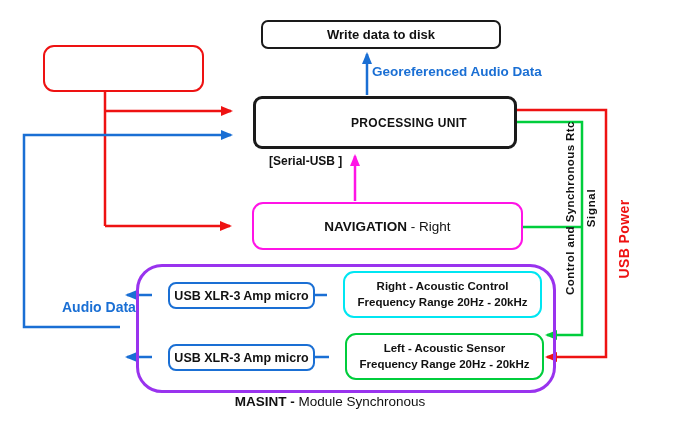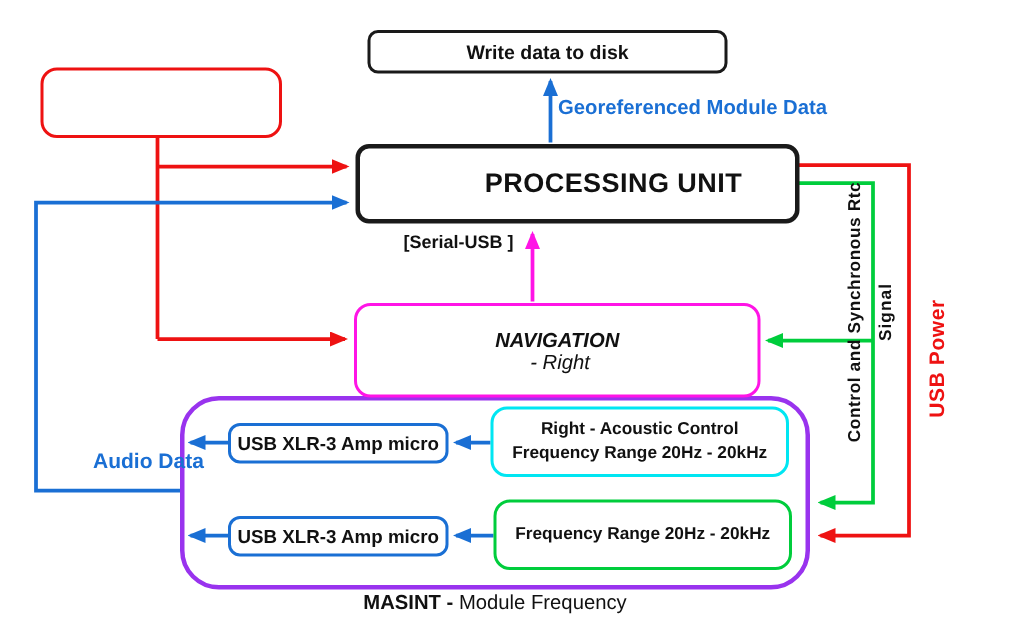--- a/index.html
+++ b/index.html
@@ -5,26 +5,26 @@
   html,body { margin:0; padding:0; background:#ffffff; }
   .canvas {
     position:relative; width:678px; height:421px; background:#ffffff;
     font-family:"Liberation Sans", sans-serif; overflow:hidden;
     --red:#ee1212; --blue:#1a6fd4; --green:#00cd3c; --magenta:#ff14e6;
     --cyan:#00e6f2; --purple:#9933ee; --ink:#111111;
   }
   .box {
     position:absolute; display:flex; flex-direction:column;
     align-items:center; justify-content:center; text-align:center;
-    background:#ffffff; box-sizing:border-box; font-weight:bold; color:var(--ink);
+    background:#ffffff; box-sizing:border-box; font-weight:bold; color:var(--ink);margin-left:16px;
   }
   .write      { left:245px; top:20px;  width:240px; height:29px; border:2.5px solid #1a1a1a; border-radius:7px;  font-size:13px; }
   .power      { left:27px;  top:45px;  width:161px; height:47px; border:2.5px solid var(--red); border-radius:11px; color:var(--red); font-size:13px; line-height:1.3; }
-  .processing { left:237px; top:96px;  width:296px; height:53px; border:3px solid #1a1a1a; border-radius:9px; font-size:18px; letter-spacing:.3px;padding-left:48px; }
-  .nav        { left:236px; top:202px; width:271px; height:63px; border:2.5px solid var(--magenta); border-radius:11px; font-size:13.5px; flex-direction:column;font-style:italic; }
+  .processing { left:237px; top:96px;  width:264px; height:53px; border:3px solid #1a1a1a; border-radius:9px; font-size:12px; letter-spacing:.3px;padding-left:48px; }
+  .nav        { left:236px; top:202px; width:271px; height:48px; border:2.5px solid var(--magenta); border-radius:11px; font-size:13.5px; flex-direction:row; }
   .masint     { left:120px; top:264px; width:420px; height:129px; border:3px solid var(--purple); border-radius:26px; background:transparent; }
   .usb        { left:152px; width:147px; height:27px; border:2.5px solid var(--blue); border-radius:8px; font-size:12.5px;align-items:center; }
   .usb1 { top:282px; } .usb2 { top:344px; }
   .sensor     { width:199px; height:47px; border-radius:11px; font-size:11.5px; line-height:1.35; }
   .rsensor    { left:327px; top:271px; border:2.5px solid var(--cyan); }
   .lsensor    { left:329px; top:333px; border:2.5px solid var(--green); }
   .rest { font-weight:normal; white-space:pre; }
   .boldpart { white-space:pre; }
 
   .lbl { position:absolute; font-weight:bold; white-space:nowrap; color:var(--ink); }
@@ -109,28 +109,29 @@
   <div class="box usb usb2">
     <span>USB XLR-3 Amp micro</span>
   </div>
 
   <div class="box sensor rsensor">
     <span>Right - Acoustic Control</span>
     <span>Frequency Range 20Hz - 20kHz</span>
   </div>
 
   <div class="box sensor lsensor">
+    <span>Left - Acoustic Sensor</span>
     <span>Frequency Range 20Hz - 20kHz</span>
   </div>
 
-  <div class="lbl geo">Georeferenced Module Data</div>
+  <div class="lbl geo">Georeferenced Audio Data</div>
   <div class="lbl serial">[Serial-USB ]</div>
   <div class="lbl audio">Audio Data</div>
 
   <div class="lbl masint-label">
-    <span class="boldpart">MASINT -</span><span class="rest"> Module Frequency</span>
+    <span class="boldpart">MASINT -</span><span class="rest"> Module Synchronous</span>
   </div>
 
   <div class="vtext ctrl">Control and Synchronous Rtc</div>
   <div class="vtext signal">Signal</div>
   <div class="vtext usbpower">USB Power</div>
 
 </div>
 
 </body></html>

